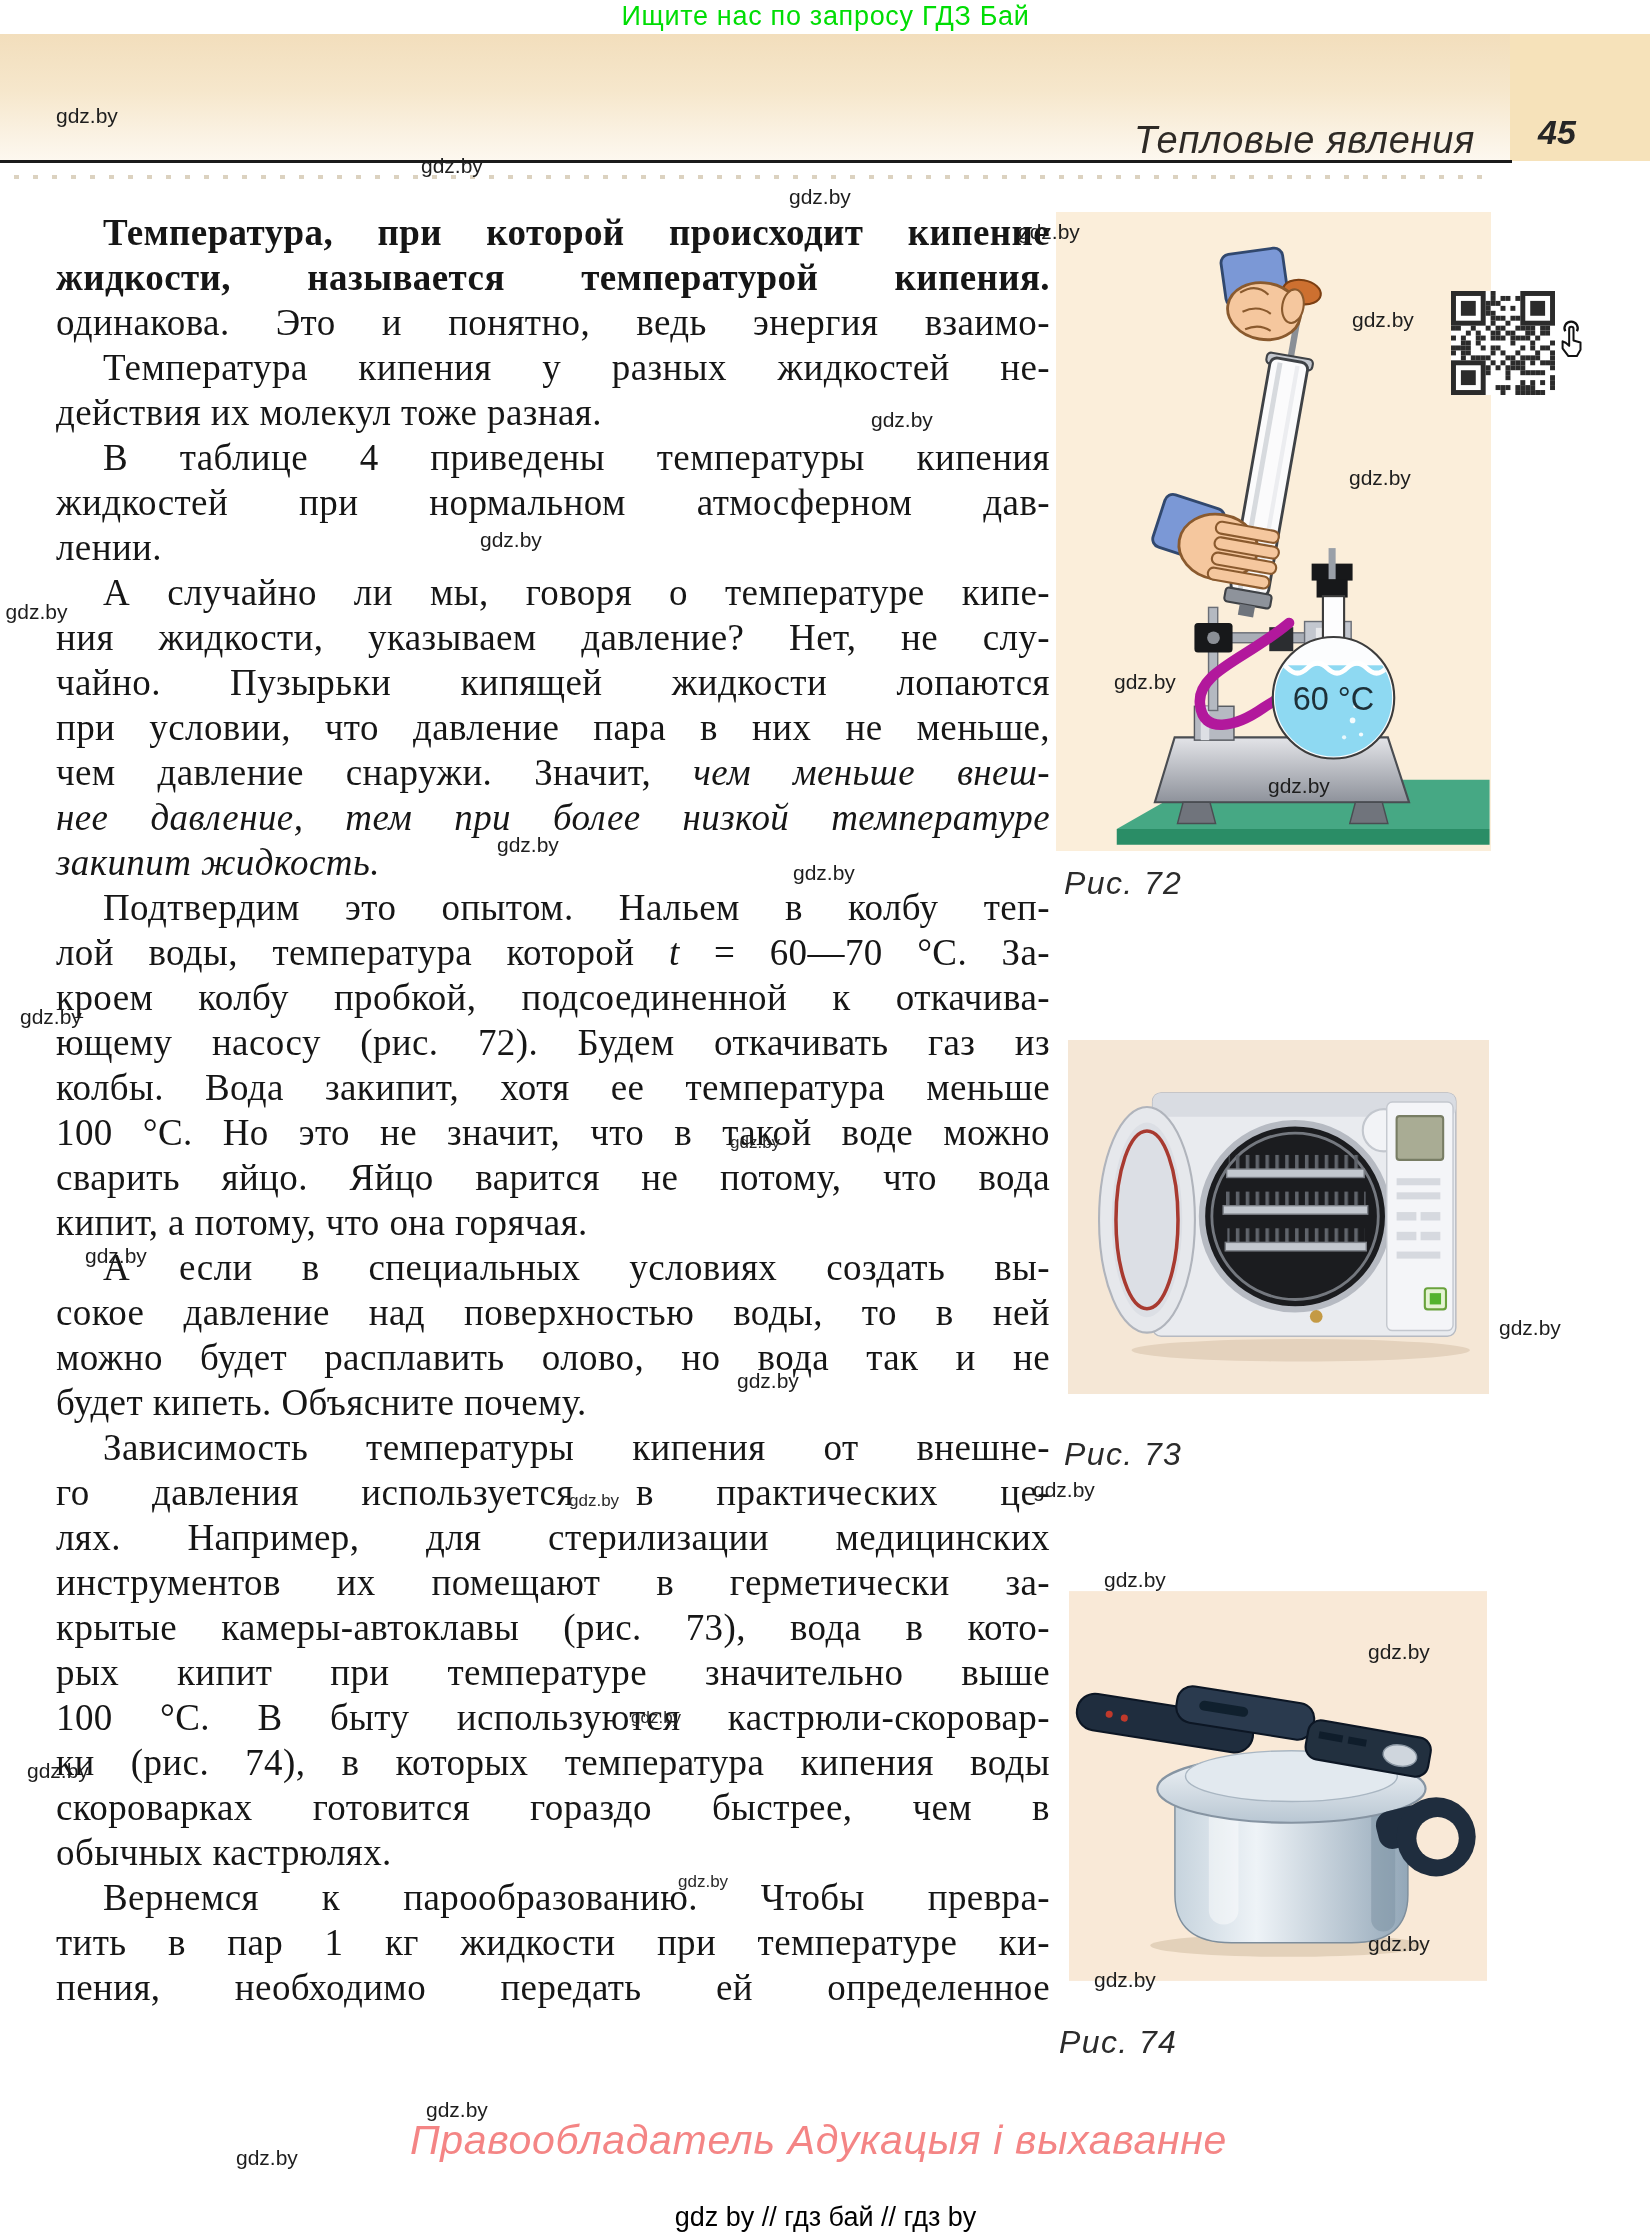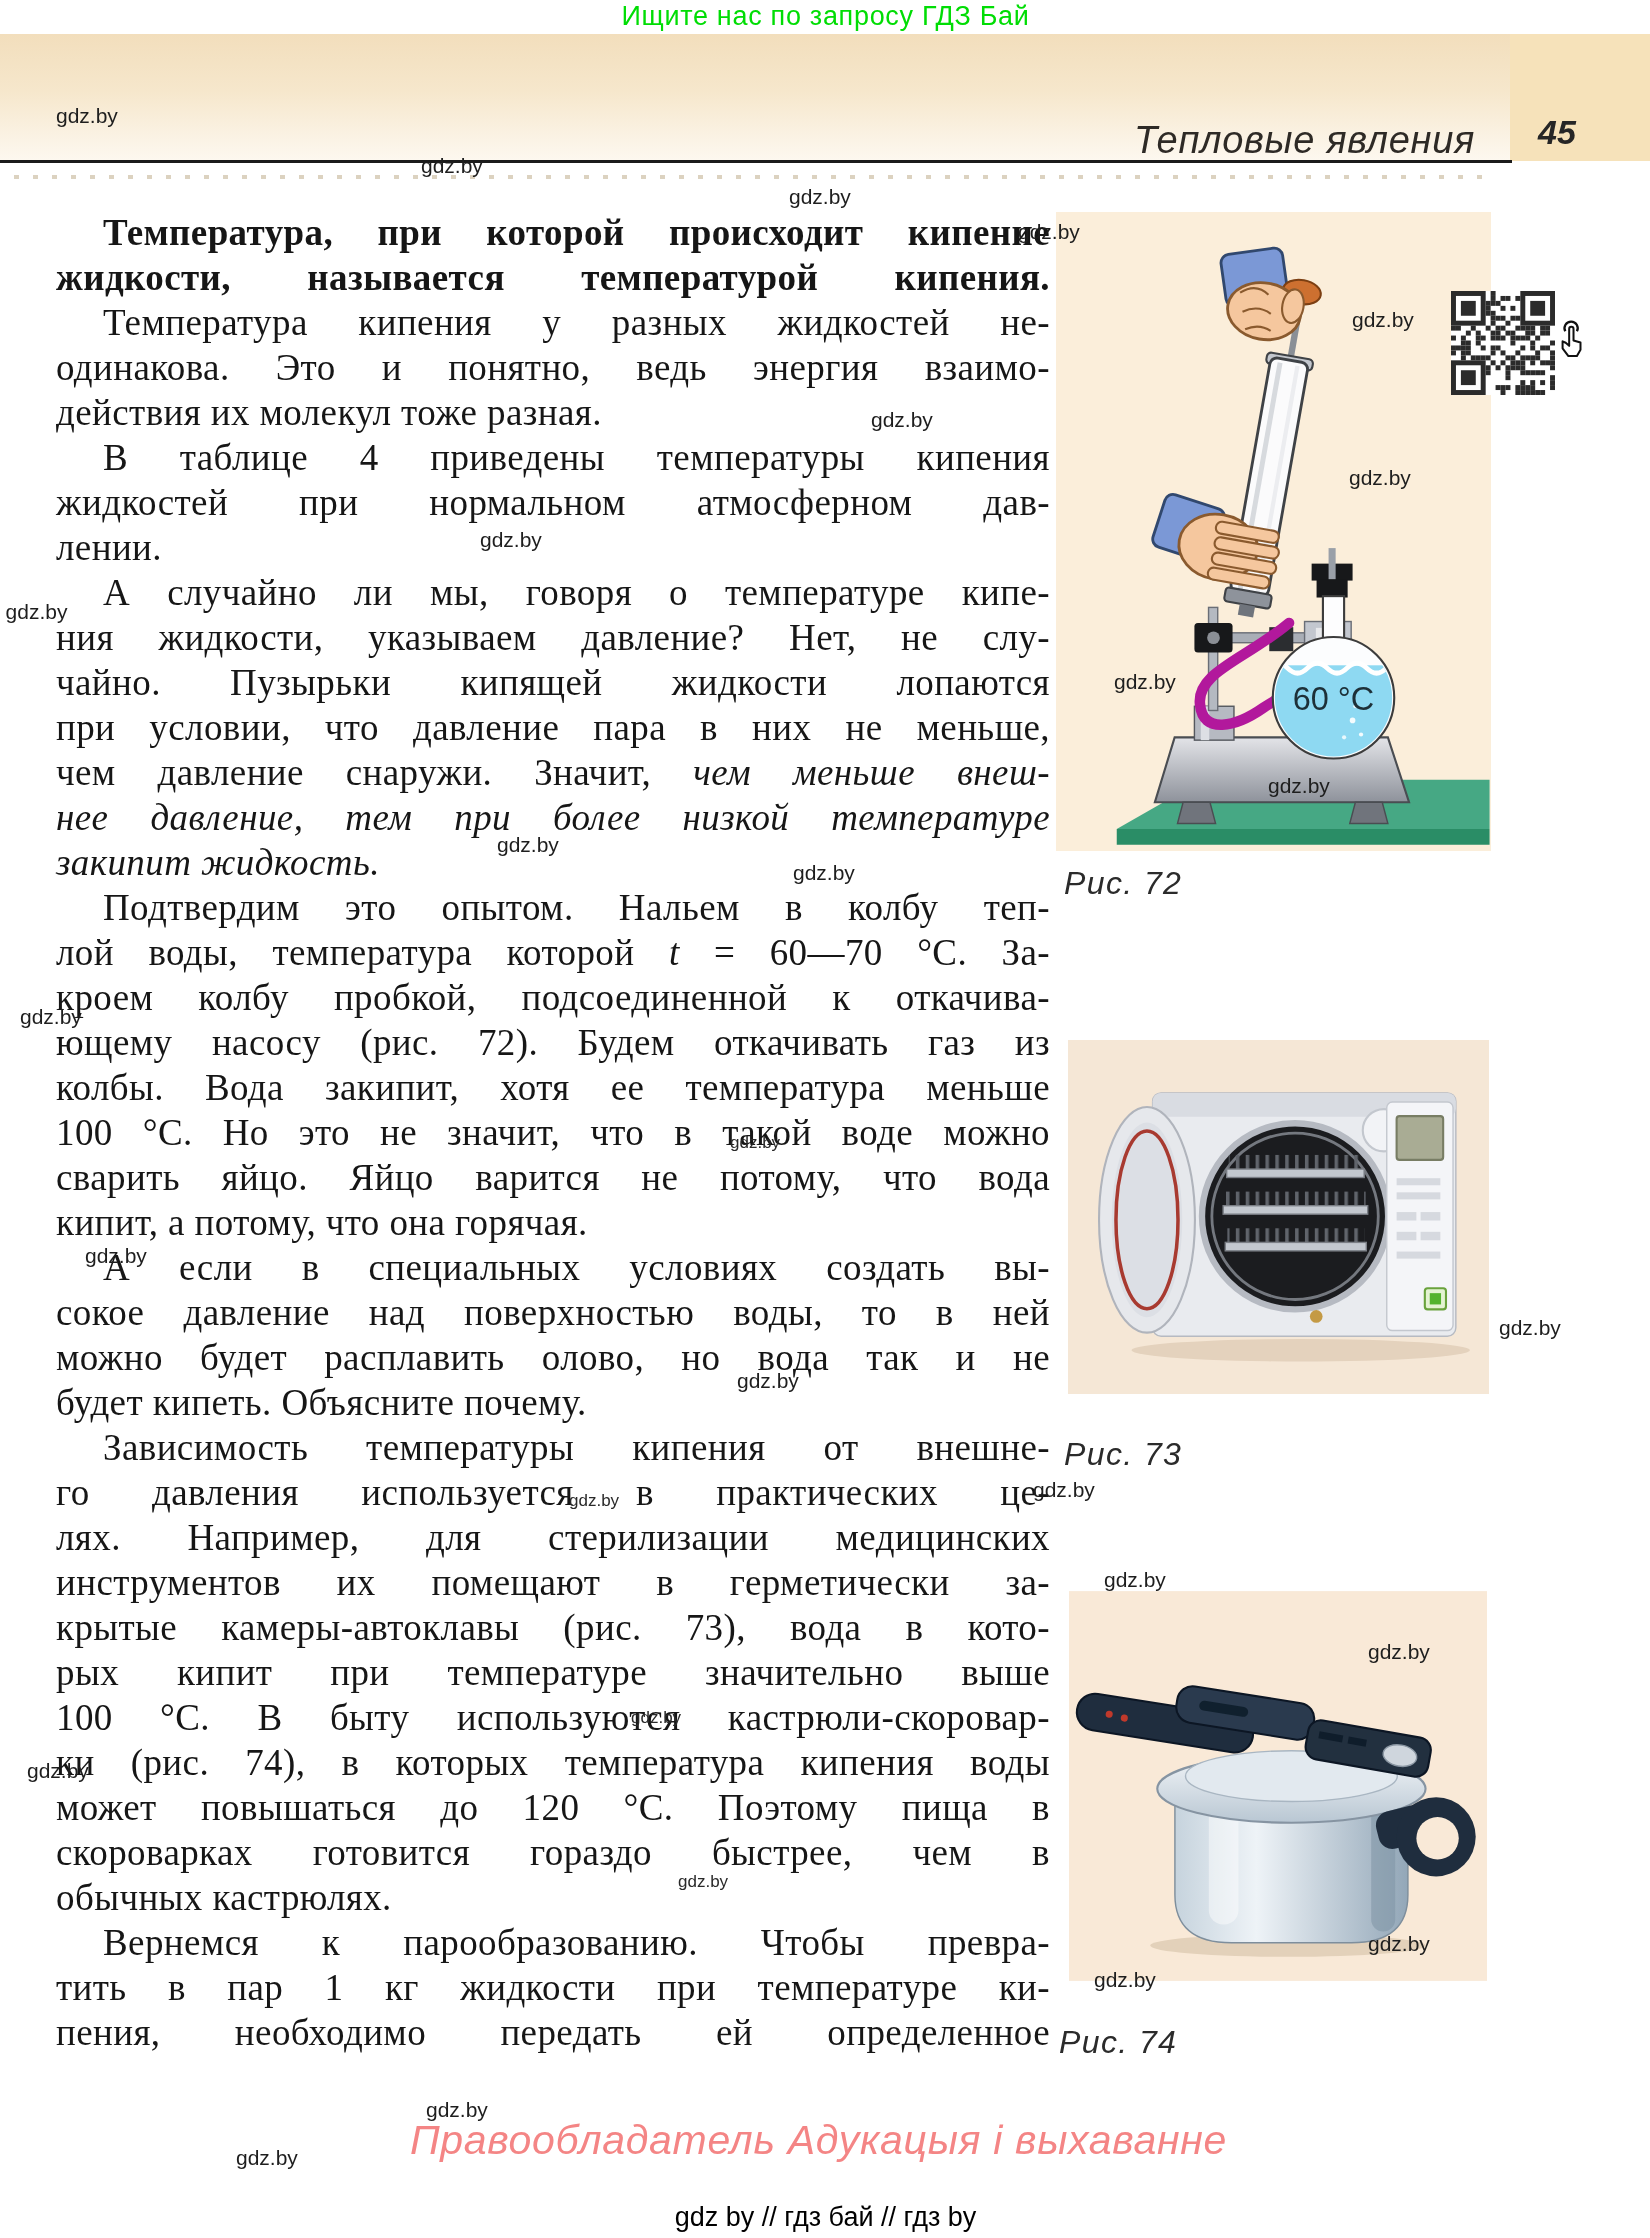--- a/index.html
+++ b/index.html
@@ -57,22 +57,22 @@
     <div class="band-cell">
       <span class="band-num">45</span>
     </div>
   </div>
   <div class="rule"></div>
   <div class="dots"></div>
 
   <div class="textcol" id="textcol">
       <div class="ln bp first"><span>Температура, при которой происходит кипение</span></div>
       <div class="ln bp"><span>жидкости, называется температурой кипения.</span></div>
+      <div class="ln"><span>одинакова. Это и понятно, ведь энергия взаимо-</span></div>
       <div class="ln first"><span>Температура кипения у разных жидкостей не-</span></div>
-      <div class="ln"><span>одинакова. Это и понятно, ведь энергия взаимо-</span></div>
       <div class="ln end"><span>действия их молекул тоже разная.</span></div>
       <div class="ln first"><span>В таблице 4 приведены температуры кипения</span></div>
       <div class="ln"><span>жидкостей при нормальном атмосферном дав-</span></div>
       <div class="ln end"><span>лении.</span></div>
       <div class="ln first"><span>А случайно ли мы, говоря о температуре кипе-</span></div>
       <div class="ln"><span>ния жидкости, указываем давление? Нет, не слу-</span></div>
       <div class="ln"><span>чайно. Пузырьки кипящей жидкости лопаются</span></div>
       <div class="ln"><span>при условии, что давление пара в них не меньше,</span></div>
       <div class="ln"><span>чем давление снаружи. Значит, </span><span class="it">чем меньше внеш-</span></div>
       <div class="ln"><span class="it">нее давление, тем при более низкой температуре</span></div>
@@ -90,21 +90,20 @@
       <div class="ln"><span>можно будет расплавить олово, но вода так и не</span></div>
       <div class="ln end"><span>будет кипеть. Объясните почему.</span></div>
       <div class="ln first"><span>Зависимость температуры кипения от внешне-</span></div>
       <div class="ln"><span>го давления используется в практических це-</span></div>
       <div class="ln"><span>лях. Например, для стерилизации медицинских</span></div>
       <div class="ln"><span>инструментов их помещают в герметически за-</span></div>
       <div class="ln"><span>крытые камеры-автоклавы (рис. 73), вода в кото-</span></div>
       <div class="ln"><span>рых кипит при температуре значительно выше</span></div>
       <div class="ln"><span>100 °С. В быту используются кастрюли-скоровар-</span></div>
       <div class="ln"><span>ки (рис. 74), в которых температура кипения воды</span></div>
-      <div class="ln"><span>может повышаться до 120 °С. Поэтому пища в</span></div>
       <div class="ln"><span>скороварках готовится гораздо быстрее, чем в</span></div>
       <div class="ln end"><span>обычных кастрюлях.</span></div>
       <div class="ln first"><span>Вернемся к парообразованию. Чтобы превра-</span></div>
       <div class="ln"><span>тить в пар 1 кг жидкости при температуре ки-</span></div>
       <div class="ln"><span>пения, необходимо передать ей определенное</span></div>
     </div>
 
   <div class="fig" style="left:1056px;top:212px;">
     <svg width="435" height="639" viewBox="0 0 616 905">
       <defs>

